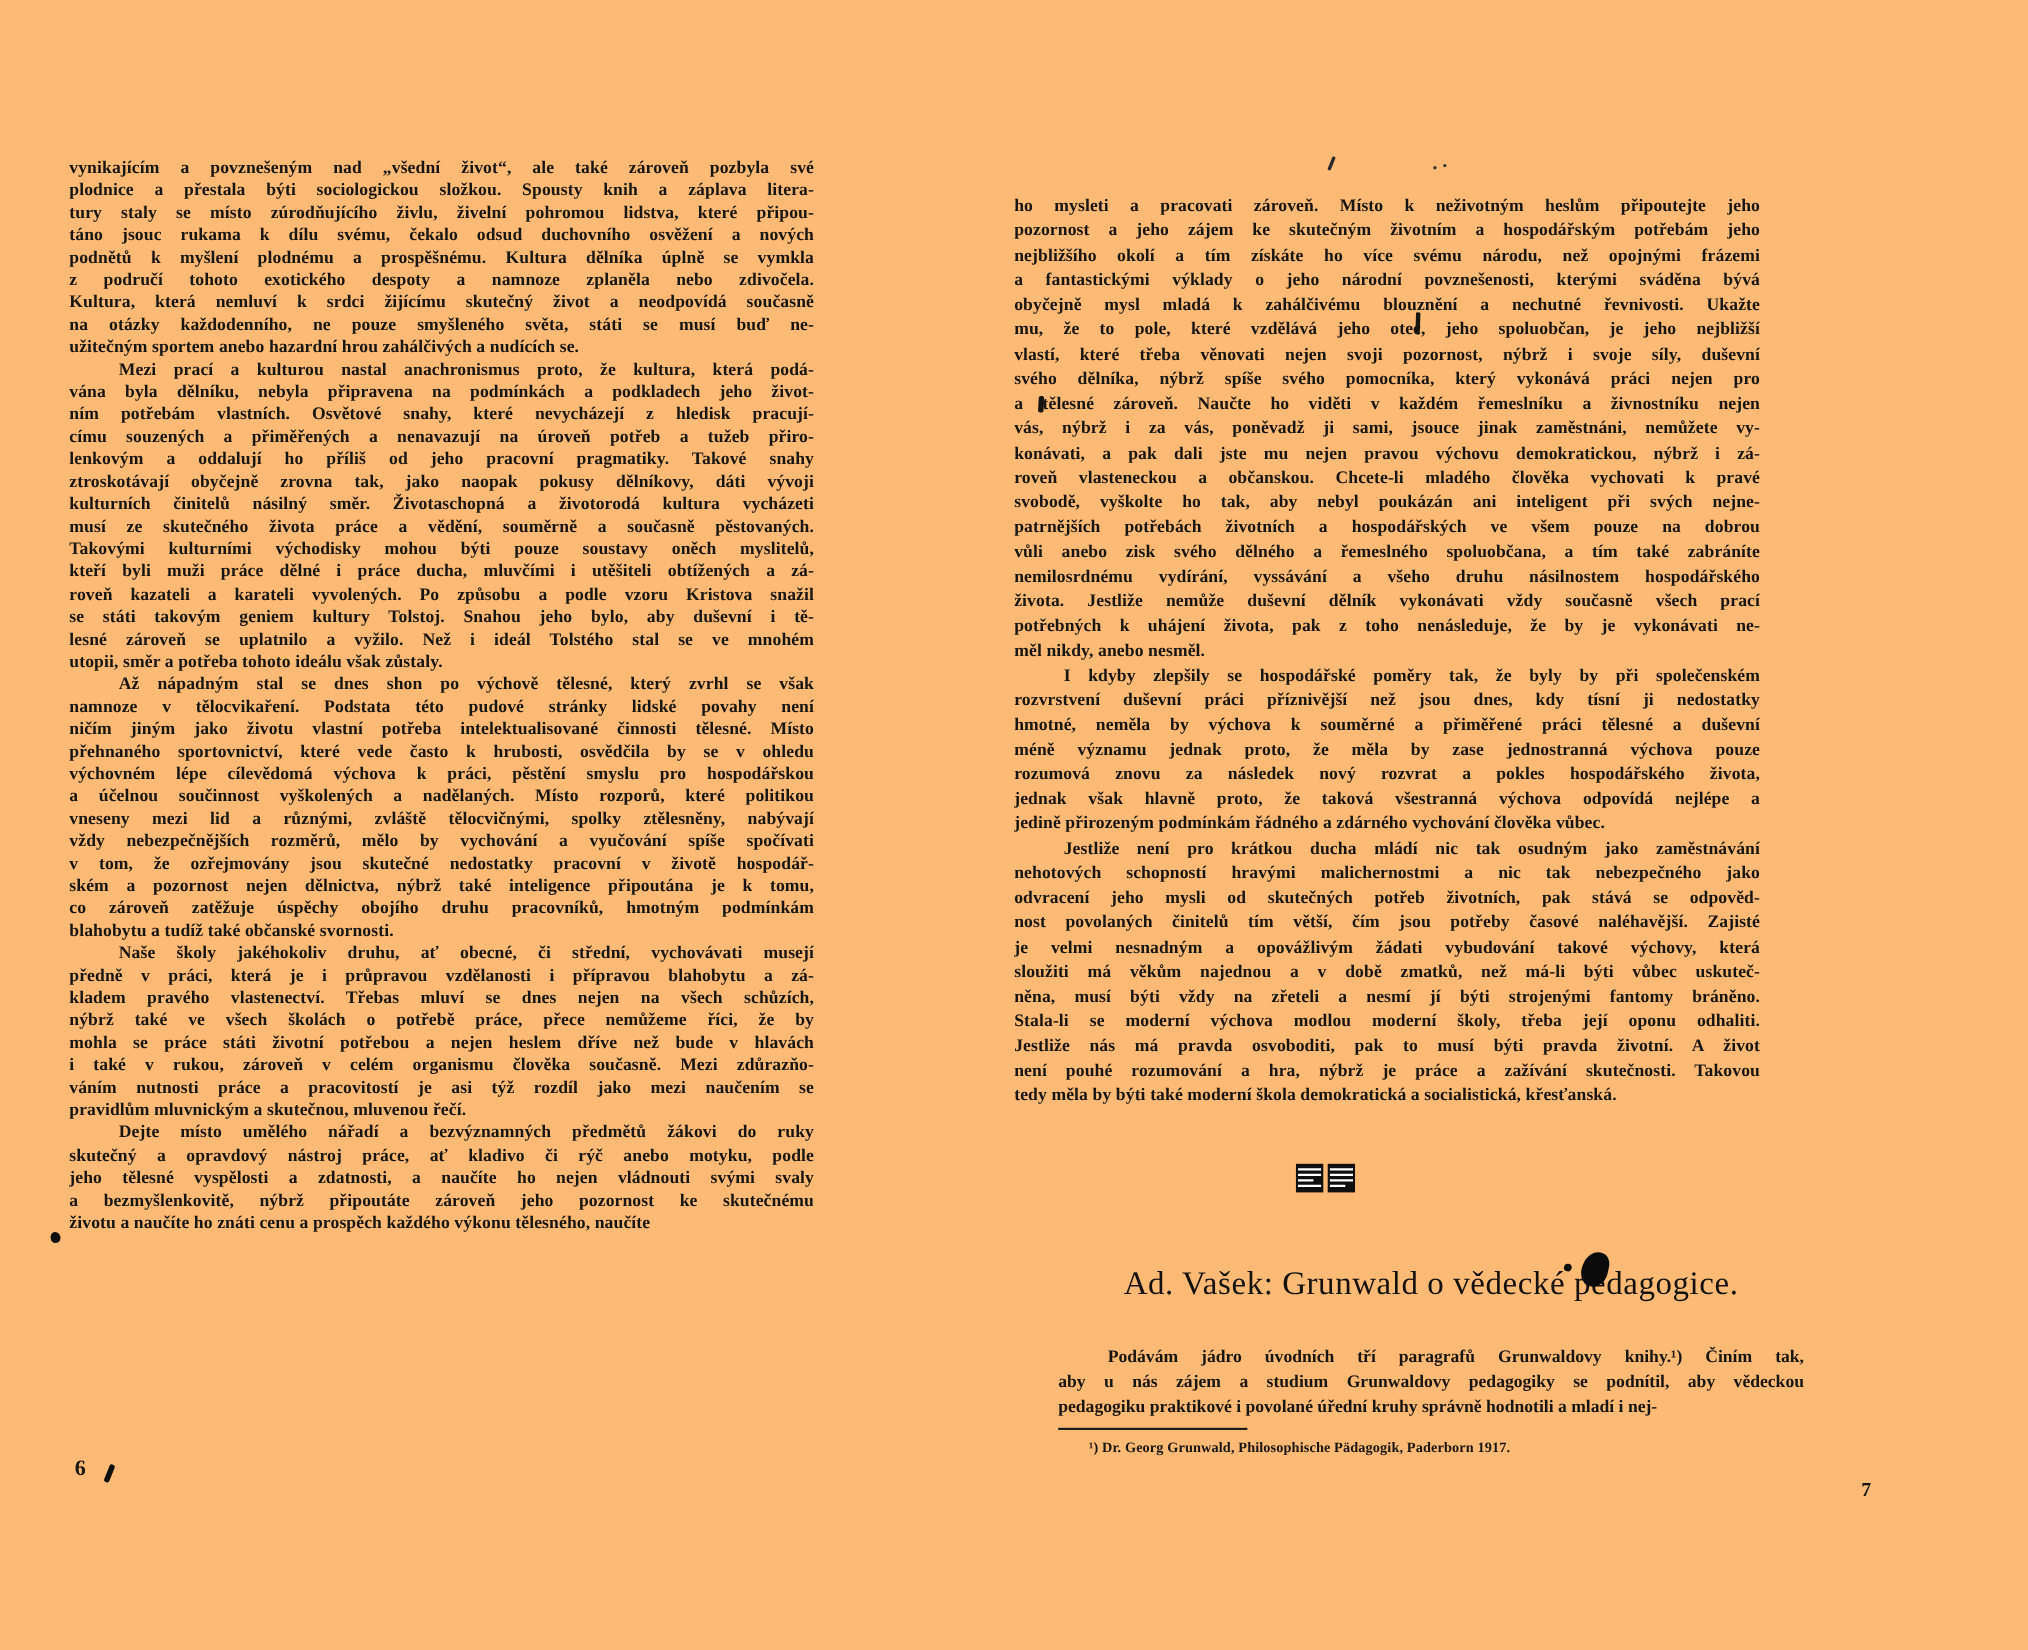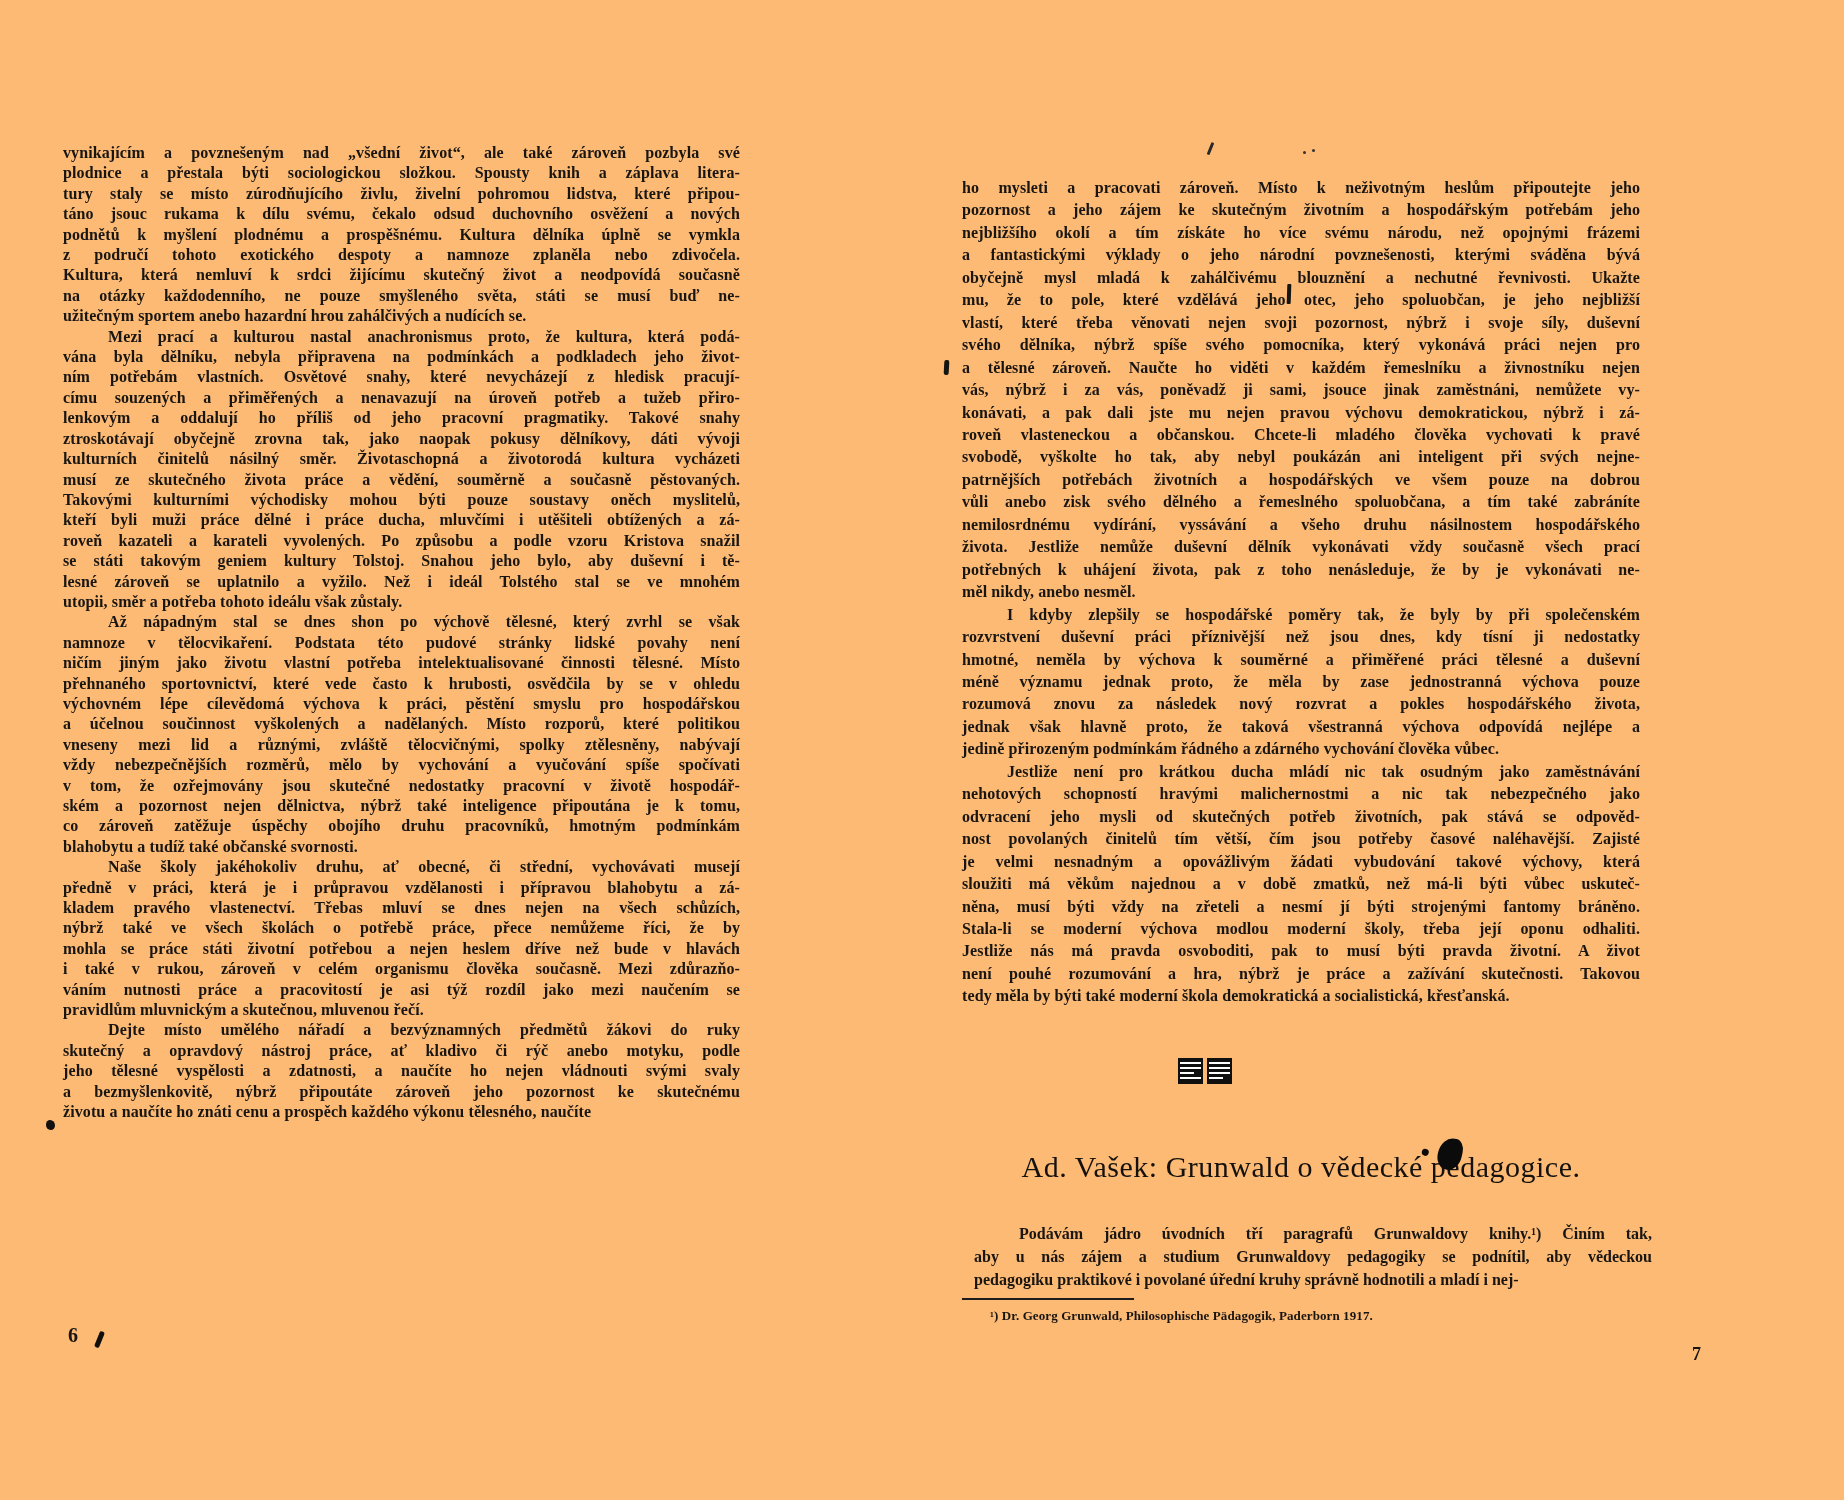--- a/index.html
+++ b/index.html
@@ -13,22 +13,22 @@
   .sheet{ position:absolute; inset:0; background:#fdba74; }
 
   
   .pagecol{
     position:absolute;
     font-size:16px;
     font-weight:bold;
     letter-spacing:.1px;
   }
   #left-col{ left:63px; top:143px; width:677px; line-height:20.4px; }
-  #right-col{ left:962px; top:177px; width:678px; line-height:22.45px; }
-  #article-col{ left:962px; top:1222px; width:678px; line-height:23px; font-size:16px; font-weight:bold; position:absolute;margin-left:12px; }
+  #right-col{ left:922px; top:177px; width:678px; line-height:22.45px; }
+  #article-col{ left:962px; top:1222px; width:678px; line-height:23px; font-size:16px; font-weight:bold; position:absolute; }
 
   .line{
     text-align:justify;
     text-align-last:justify;
     -moz-text-align-last:justify;
     text-justify:inter-word;
   }
   .line.first{ text-indent:45px; }
   .line.last{ text-align-last:left; -moz-text-align-last:left; }
 

